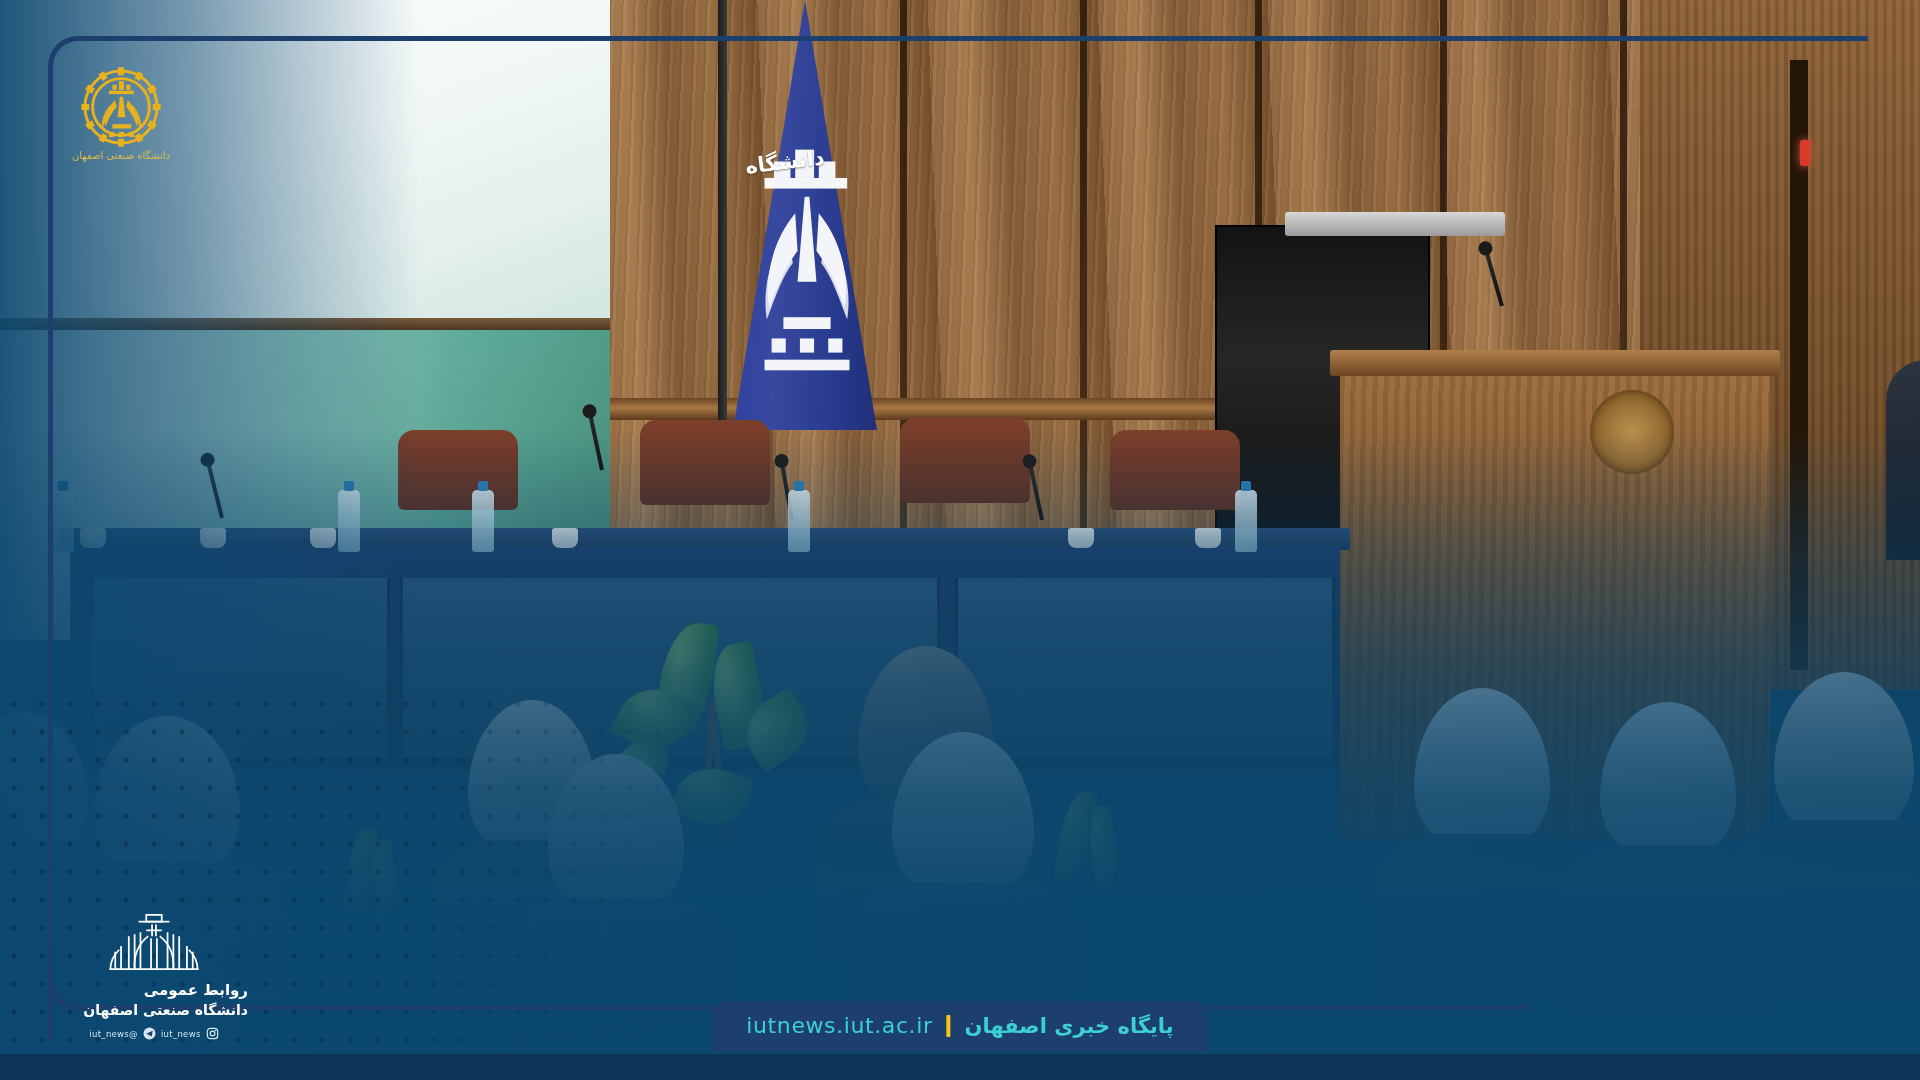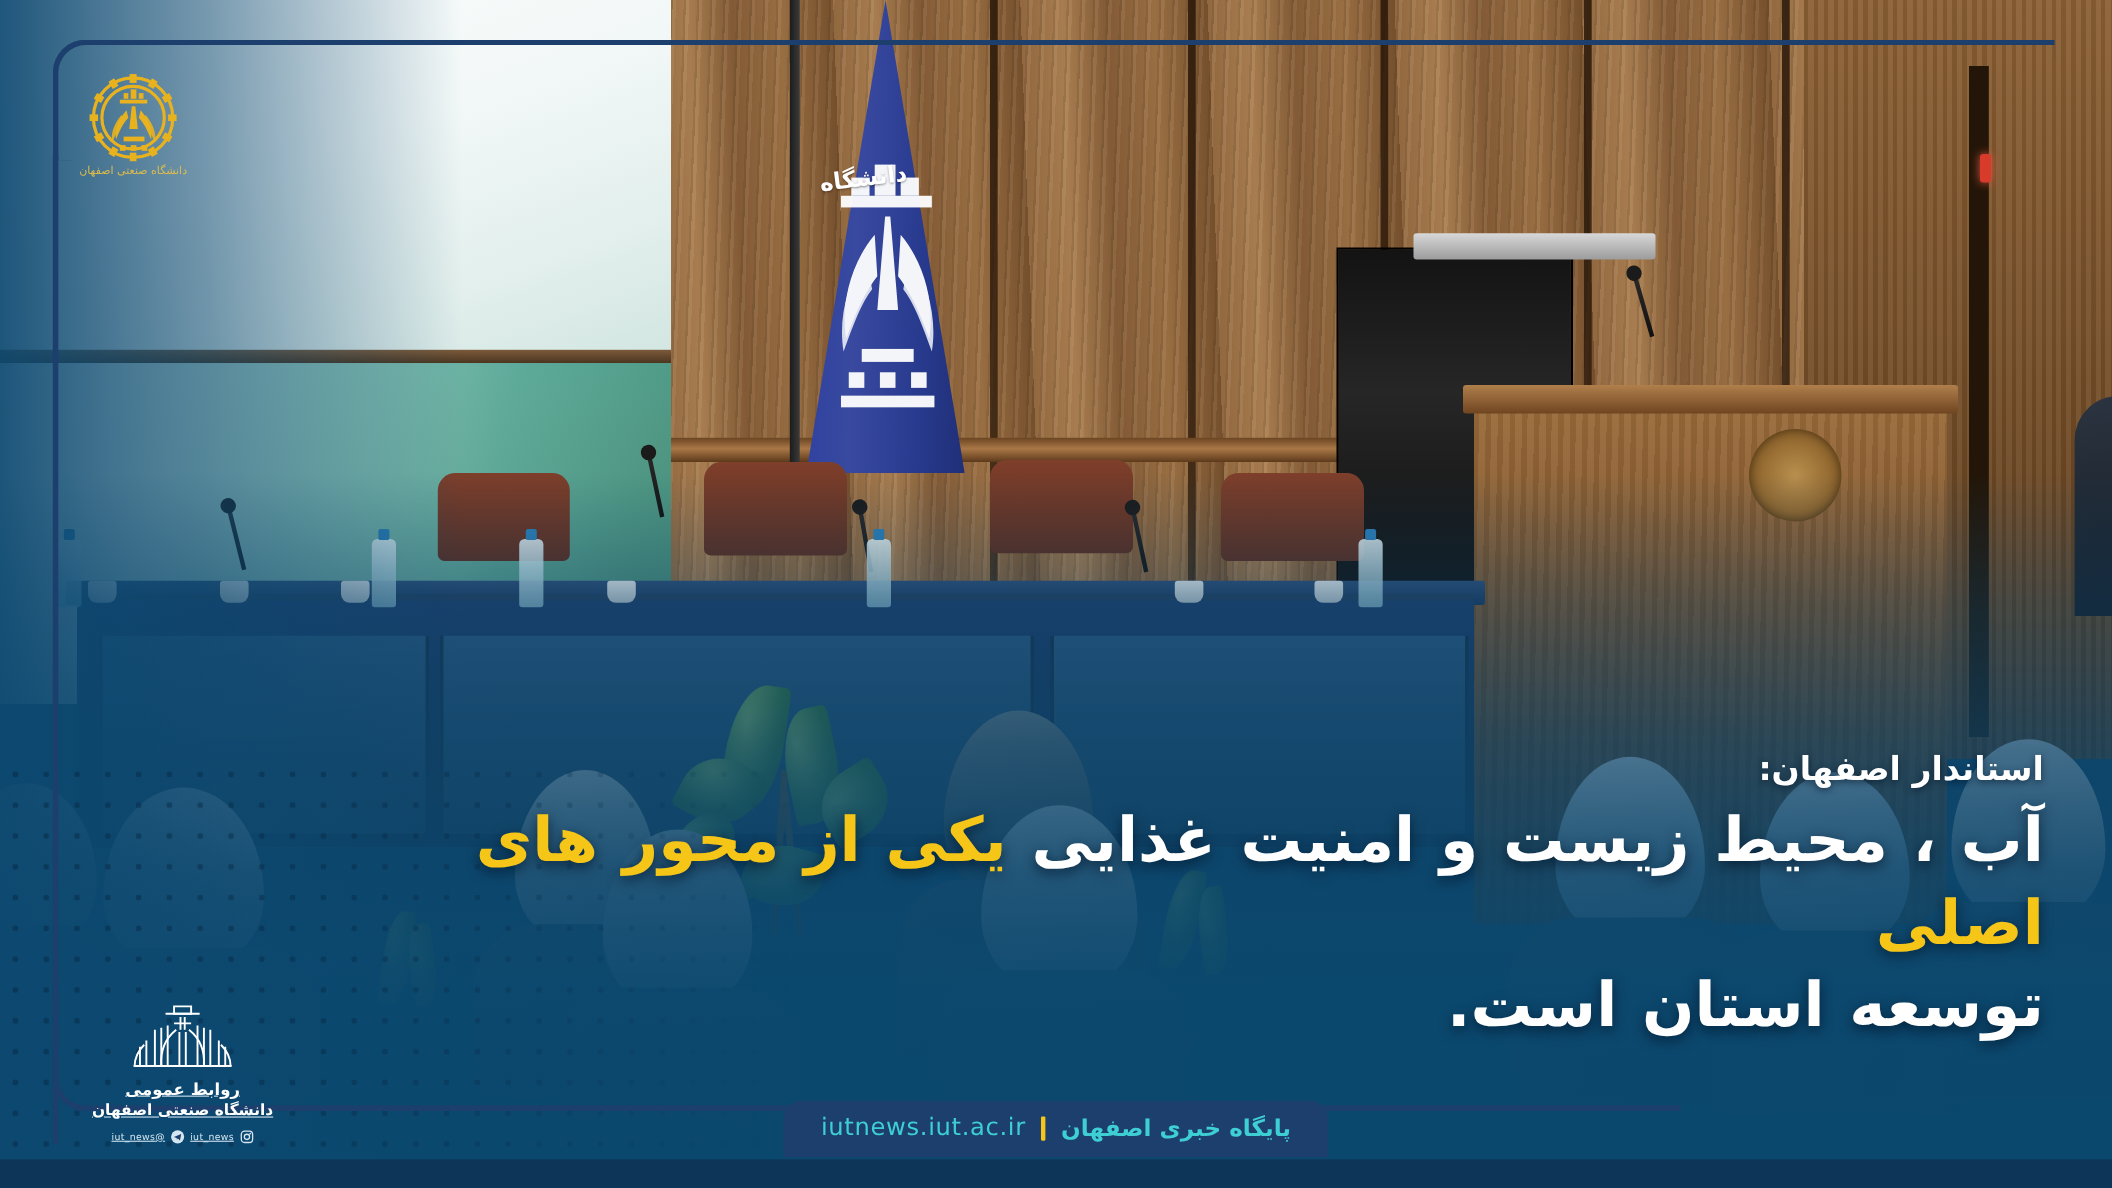--- a/index.html
+++ b/index.html
@@ -290,22 +290,22 @@
     font-weight:700;
     line-height:1.34;
     color:#ffffff;
     text-shadow:0 3px 12px rgba(0,20,40,.72);
     word-spacing:3px;
   }
   .hl-accent { color:#F5C518; }
 
   
   .pr-logo {
-    position:absolute; left:72px; bottom:40px; width:188px;
-    text-align:center; color:#cfe3ef;text-decoration:underline;
+    position:absolute; left:60px; bottom:40px; width:188px;
+    text-align:right; color:#cfe3ef;
   }
   .pr-mark { width:118px; height:62px; margin:0 auto 8px; display:block; }
   .pr-line1 {
     font-size:15px; font-weight:700; color:#ffffff;
     letter-spacing:3px; margin-bottom:3px;
   }
   .pr-line2 {
     font-size:14px; font-weight:700; color:#ffffff;
     letter-spacing:.5px; margin-bottom:9px;
   }
@@ -545,29 +545,20 @@
       <path d="M38 47 C30 56 26 67 28 76 C32 67 35 60 40 55 Z" opacity=".9"></path>
       <path d="M63 47 C71 56 75 67 73 76 C69 67 66 60 61 55 Z" opacity=".9"></path>
       <rect x="40" y="70" width="22" height="5"></rect>
       <rect x="36" y="79" width="6" height="6"></rect>
       <rect x="47.5" y="79" width="6" height="6"></rect>
       <rect x="59" y="79" width="6" height="6"></rect>
     </g>
   </svg>
   <div class="crest-sub">دانشگاه صنعتی اصفهان</div>
 
-  <div class="headline-wrap">
-    <div class="kicker">استاندار اصفهان:</div>
-    <div class="headline">
-      <span>آب ، محیط زیست و امنیت غذایی</span>
-      <span class="hl-accent">یکی از محور های اصلی</span>
-      <br>
-      <span>توسعه استان است.</span>
-    </div>
-  </div>
 
   <div class="pr-logo">
     <svg class="pr-mark" viewBox="0 0 120 64">
       <g fill="none" stroke="#ffffff" stroke-width="1.8">
         <path d="M52 4 h16 v7 h-16 z"></path>
         <path d="M44 11 h32"></path>
         <path d="M58 14 v12 M62 14 v12"></path>
         <path d="M52 20 h16"></path>
         <path d="M34 26 v34 M40 24 v36 M46 22 v38"></path>
         <path d="M74 22 v38 M80 24 v36 M86 26 v34"></path>

